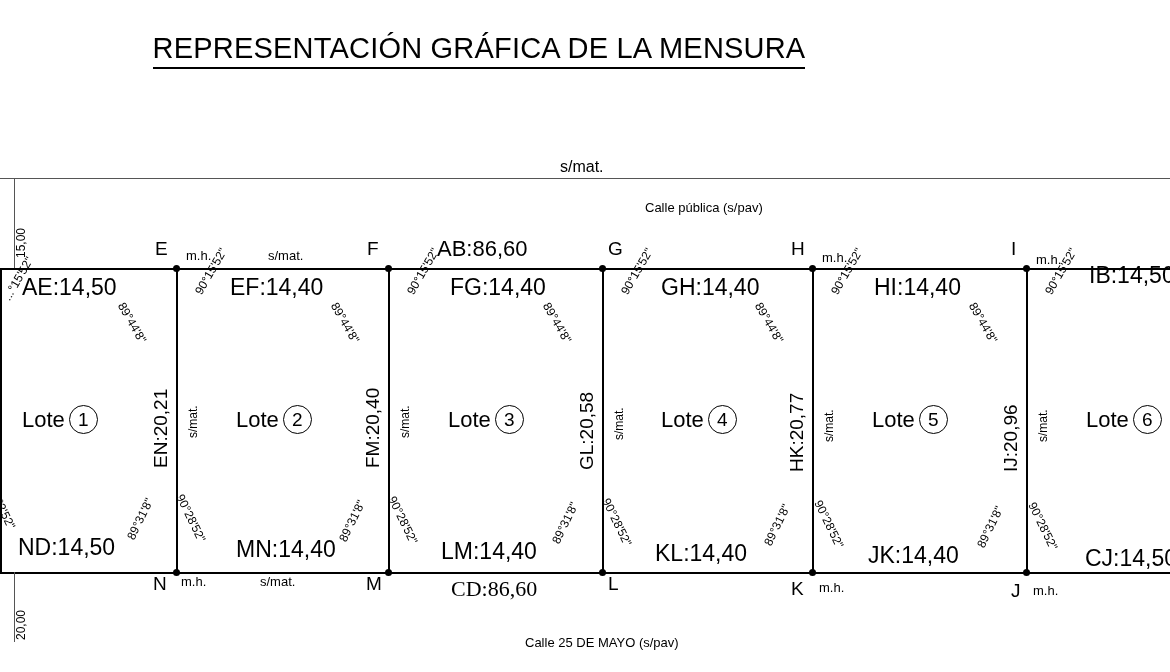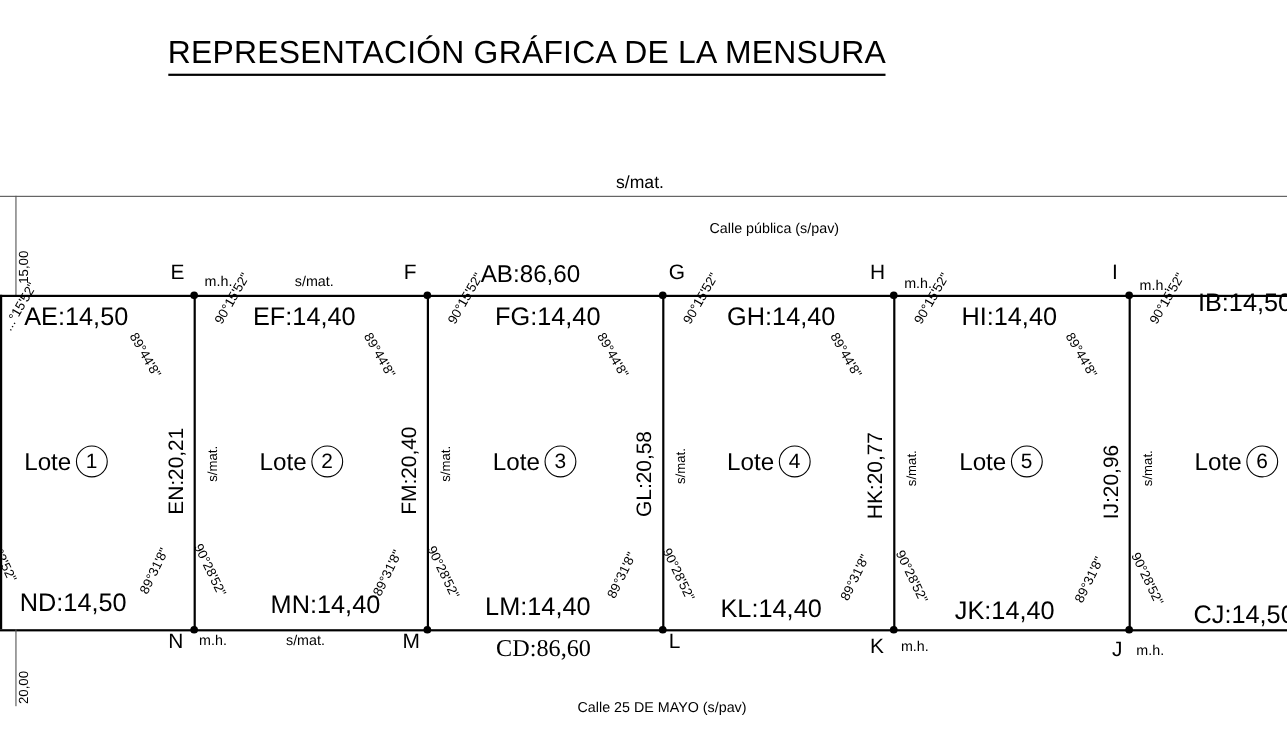--- a/index.html
+++ b/index.html
@@ -122,21 +122,21 @@
   <div class="abs seg" style="left:22px;top:274px;">AE:14,50</div>
   <div class="abs seg" style="left:230px;top:274px;">EF:14,40</div>
   <div class="abs seg" style="left:450px;top:274px;">FG:14,40</div>
   <div class="abs seg" style="left:661px;top:274px;text-align:right;">GH:14,40</div>
   <div class="abs seg" style="left:874px;top:274px;">HI:14,40</div>
   <div class="abs seg" style="left:1089px;top:262px;">IB:14,50</div>
 
   <div class="abs seg big" style="left:437px;top:236px;">AB:86,60</div>
 
   <div class="abs seg" style="left:18px;top:534px;">ND:14,50</div>
-  <div class="abs seg" style="left:246px;top:536px;">MN:14,40</div>
+  <div class="abs seg" style="left:236px;top:536px;">MN:14,40</div>
   <div class="abs seg" style="left:441px;top:538px;">LM:14,40</div>
   <div class="abs seg" style="left:655px;top:540px;">KL:14,40</div>
   <div class="abs seg" style="left:868px;top:542px;">JK:14,40</div>
   <div class="abs seg" style="left:1085px;top:545px;">CJ:14,50</div>
 
   <div class="abs seg big" style="left:451px;top:576px;font-family:Liberation Serif, serif;">CD:86,60</div>
 
   <div class="abs vert" style="left:150px;top:468px;">EN:20,21</div>
   <div class="abs vert" style="left:362px;top:468px;">FM:20,40</div>
   <div class="abs vert" style="left:576px;top:470px;">GL:20,58</div>

